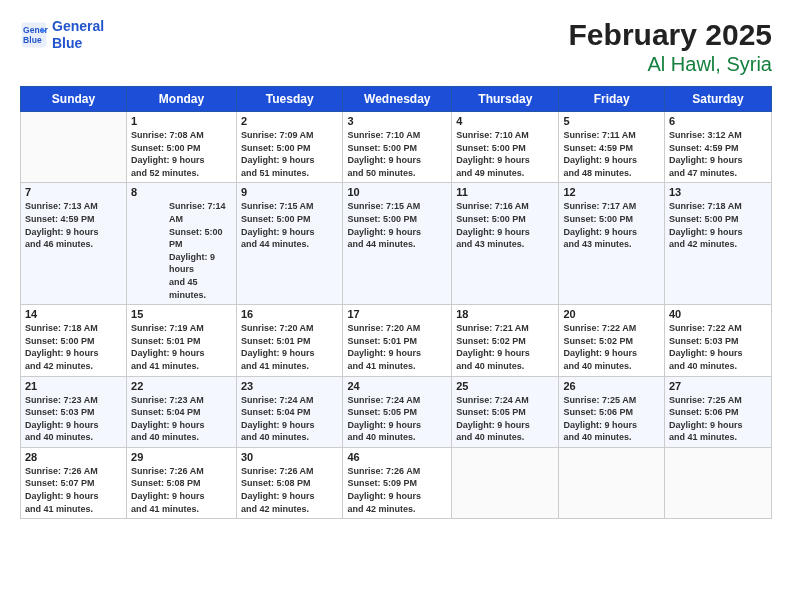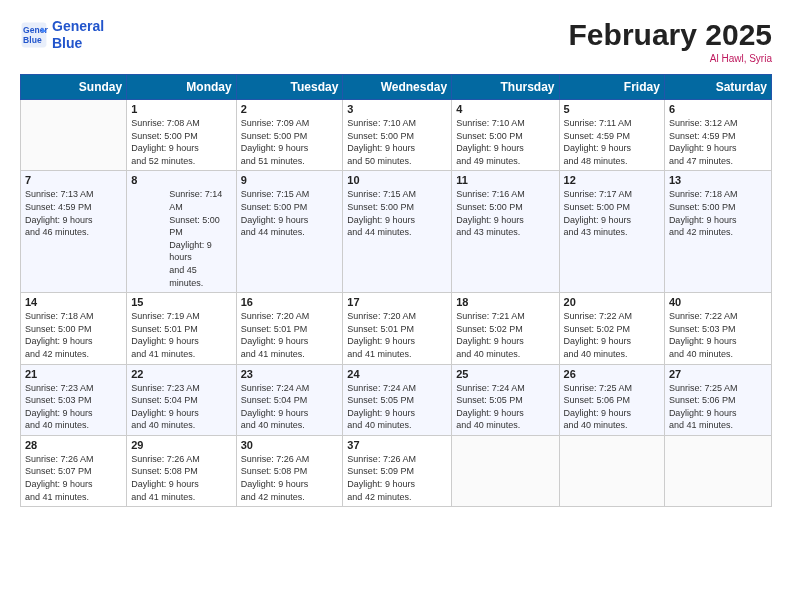--- a/index.html
+++ b/index.html
@@ -33,36 +33,36 @@
     .title-area {
       text-align: right;
     }
     .month-title {
       font-size: 30px;
       font-weight: bold;
       color: #222;
       line-height: 1.1;
     }
     .location {
-      font-size: 10px;
-      color: #be185d;
+      font-size: 20px;
+      color: #15803d;
       margin-top: 2px;
     }
     .calendar {
       width: 100%;
       border-collapse: collapse;
       border: 1px solid #ccc;
     }
     .calendar th {
-      background: #0369a1;
+      background: #1d4ed8;
       color: #fff;
       font-size: 12px;
       font-weight: bold;
       padding: 5px 4px;
-      text-align: right;
+      text-align: center;
       border: 1px solid #2255aa;
     }
     .calendar td {
       vertical-align: top;
       border: 1px solid #ccc;
       padding: 3px 4px;
       width: 113px;
       min-height: 80px;
       background: #fff;
       font-size: 9.5px;
@@ -75,20 +75,21 @@
       font-size: 11px;
       font-weight: bold;
       color: #222;
       display: block;
       margin-bottom: 2px;
     }
     .day-info {
       font-size: 9px;
       color: #333;
       line-height: 1.4;
+      font-weight: bold;
     }
     .empty-cell {
       background: #fafafa !important;
     }
   </style>
 </head>
 <body>
 
 <div class="page">
   <div class="header">
@@ -337,21 +338,21 @@
 and 41 minutes.</div>
           </td>
           <td>
             <span class="day-number">30</span>
             <div class="day-info" style="white-space: pre-line;">Sunrise: 7:26 AM
 Sunset: 5:08 PM
 Daylight: 9 hours
 and 42 minutes.</div>
           </td>
           <td>
-            <span class="day-number">37</span>
+            <span class="day-number">46</span>
             <div class="day-info" style="white-space: pre-line;">Sunrise: 7:26 AM
 Sunset: 5:09 PM
 Daylight: 9 hours
 and 42 minutes.</div>
           </td>
           <td class="empty-cell"></td>
           <td class="empty-cell"></td>
           <td class="empty-cell"></td>
         </tr>
       </tbody>

